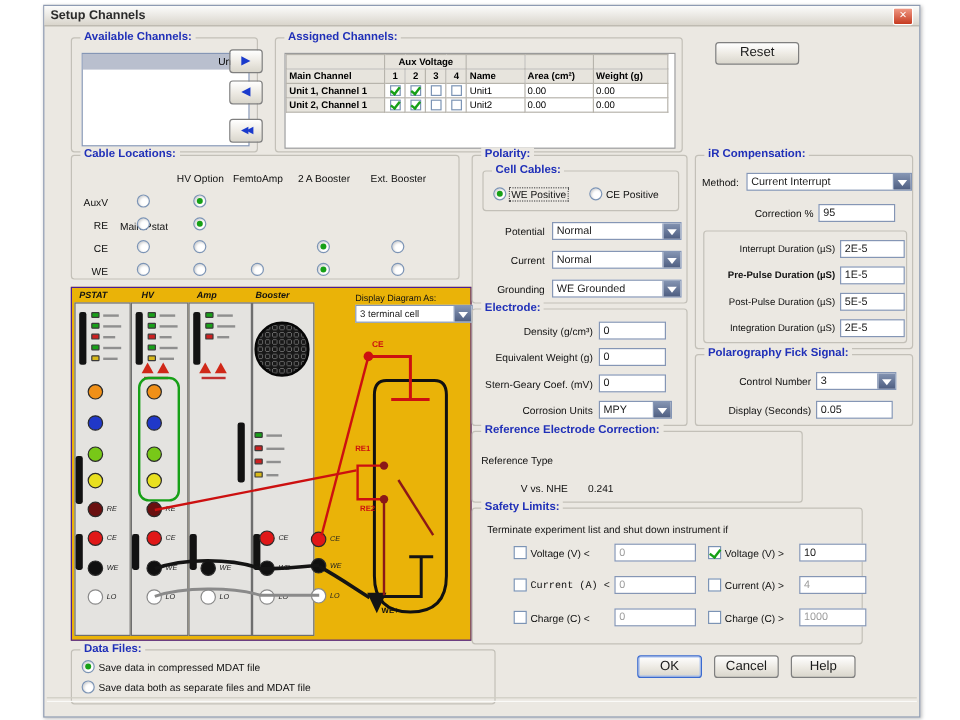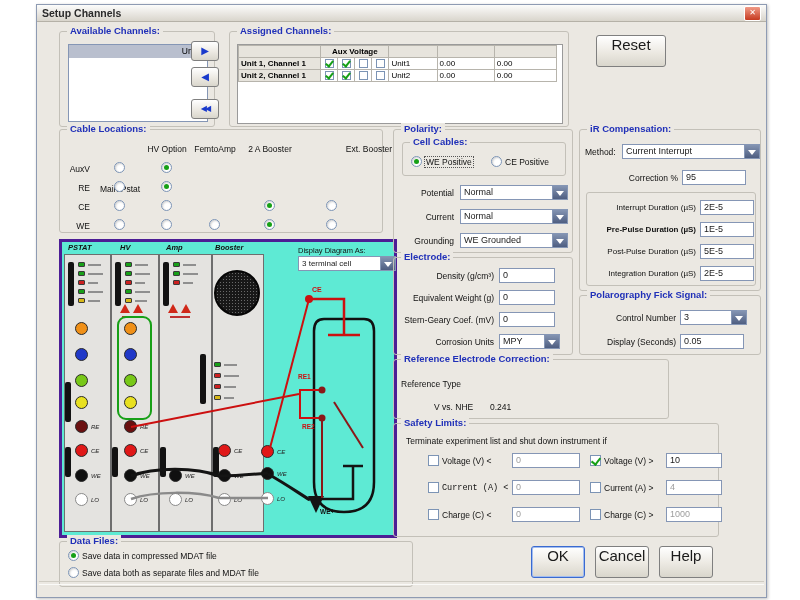--- a/index.html
+++ b/index.html
@@ -10,37 +10,37 @@
   .closebtn{margin-left:auto;width:15px;height:13px;background:linear-gradient(#f09a86,#c63a20);border:1px solid #fff;border-radius:2px;color:#fff;font-size:8px;line-height:12px;text-align:center;cursor:default;}
   .grp{position:absolute;border:1px solid #c3c0b8;border-radius:3px;box-sizing:border-box;}
   .glbl{position:absolute;top:-7px;left:7px;background:#ebe8e2;padding:0 3px;font-size:9.5px;font-weight:bold;color:#2030b8;white-space:nowrap;}
   .lab{position:absolute;font-size:8.5px;color:#111;white-space:nowrap;}
   .labr{text-align:right;}
   .tb{position:absolute;background:#fff;border:1px solid #8596b5;font-size:9px;line-height:13px;height:13px;padding:0 3px;color:#1a1a1a;overflow:hidden;white-space:nowrap;box-sizing:content-box;}
   .tb.dis{color:#9d9d9d;}
   .dd{padding-right:16px;}
   .ab{position:absolute;right:0;top:0;width:14px;height:15px;background:linear-gradient(#8494b2,#46567a);border-left:1px solid #8596b5;}
   .ab::after{content:"";position:absolute;left:3px;top:5px;width:0;height:0;border:4px solid transparent;border-top:5px solid #fff;}
-  .btn{position:absolute;background:linear-gradient(#ffffff,#ece9e2 55%,#d9d6cc);border:1px solid #7f7f7f;border-radius:3px;font-size:15px;text-align:center;line-height:17px;color:#1a1a1a;height:32px;box-sizing:border-box;}
+  .btn{position:absolute;background:linear-gradient(#ffffff,#ece9e2 55%,#d9d6cc);border:1px solid #7f7f7f;border-radius:3px;font-size:11px;text-align:center;line-height:17px;color:#1a1a1a;height:19px;box-sizing:border-box;}
   .btn.focus{border-color:#3a6ad0;box-shadow:inset 0 0 0 1px #a2bdf0;}
   .radio{position:absolute;width:11px;height:11px;border-radius:50%;background:#fff;border:1px solid #7c94b5;box-shadow:inset 1px 1px 2px rgba(0,0,0,.18);box-sizing:border-box;}
   .radio.on::after{content:"";position:absolute;left:2px;top:2px;width:5px;height:5px;border-radius:50%;background:#16a016;}
   .cb{position:absolute;width:11px;height:11px;background:#fff;border:1px solid #7c94b5;box-sizing:border-box;}
   .cb.on::after{content:"";position:absolute;left:2px;top:0px;width:4px;height:7px;border:solid #16a016;border-width:0 2px 2px 0;transform:rotate(38deg);}
   .atbl{position:absolute;left:7px;top:12px;width:324px;height:78px;background:#fff;border:1px solid #9a9a9a;overflow:hidden;}
   table.at{border-collapse:collapse;table-layout:fixed;width:319px;font-size:8px;}
   table.at td{border:1px solid #b7b4ac;height:11px;padding:0 2px;overflow:hidden;white-space:nowrap;}
   table.at td.hd{background:#e7e4dd;font-weight:bold;}
   table.at td.ctr{text-align:center;padding:0;}
   .tcb{position:relative;display:inline-block;width:9px;height:9px;background:#fff;border:1px solid #7c94b5;vertical-align:middle;box-sizing:border-box;}
   .tcb.on::after{content:"";position:absolute;left:1.5px;top:-1px;width:3px;height:6px;border:solid #16a016;border-width:0 2px 2px 0;transform:rotate(38deg);}
   .listbox{position:absolute;background:#fff;border:1px solid #8596b5;}
   .lrow{height:13px;font-size:8.5px;line-height:13px;padding:0 3px;color:#000;}
   .lrow.sel{background:#b9bfce;}
-  .panel{position:absolute;left:22px;top:234px;width:332px;height:293px;background:#5eead4;border:3px solid #4c1d95;}
+  .panel{position:absolute;left:22px;top:234px;width:332px;height:293px;background:#eab308;border:1px solid #4c1d95;}
   .mod{position:absolute;top:12px;height:278px;background:#e4e3e0;border:1px solid #6e6e6e;box-sizing:border-box;}
   .mhdr{position:absolute;top:1px;font-size:7.5px;font-style:italic;font-weight:bold;color:#111;white-space:nowrap;}
   .vbar{position:absolute;width:6px;background:#121212;border-radius:2px;}
   .led{position:absolute;width:7px;height:5px;border:1px solid #3a3a3a;border-radius:1px;box-sizing:border-box;}
   .ledlab{position:absolute;height:2px;background:#8f8f8f;}
   .jack{position:absolute;width:13px;height:13px;border-radius:50%;border:1.5px solid #2a2a2a;box-sizing:border-box;}
   .jlab{position:absolute;font-size:6px;font-style:italic;color:#222;white-space:nowrap;}
   .tri{position:absolute;width:0;height:0;border-left:5px solid transparent;border-right:5px solid transparent;border-bottom:9px solid #d02818;}
   .fan{position:absolute;left:152px;top:28px;width:46px;height:46px;border-radius:50%;background:#181818;border:2px solid #060606;background-image:radial-gradient(circle,transparent 0 1.6px,rgba(110,110,110,.95) 1.6px 2.3px,transparent 2.3px);background-size:6px 6px;box-sizing:border-box;}
   .greenbox{position:absolute;left:55px;top:74px;width:31px;height:100px;border:2px solid #17a017;border-radius:9px;}
@@ -85,20 +85,30 @@
           </colgroup>
         <tbody>
             <tr>
           <td class="hd"></td>
           <td class="hd ctr" colspan="4" style="text-align:center;">Aux Voltage</td>
           <td class="hd"></td>
           <td class="hd"></td>
           <td class="hd"></td>
         </tr>
         <tr>
+          <td class="hd">Main Channel</td>
+          <td class="hd ctr">1</td>
+          <td class="hd ctr">2</td>
+          <td class="hd ctr">3</td>
+          <td class="hd ctr">4</td>
+          <td class="hd">Name</td>
+          <td class="hd">Area (cm²)</td>
+          <td class="hd">Weight (g)</td>
+        </tr>
+        <tr>
           <td class="hd">Unit 1, Channel 1</td>
           <td class="ctr"><span class="tcb on"></span></td>
           <td class="ctr"><span class="tcb on"></span></td>
           <td class="ctr"><span class="tcb"></span></td>
           <td class="ctr"><span class="tcb"></span></td>
           <td>Unit1</td>
           <td>0.00</td>
           <td>0.00</td>
         </tr>
         <tr>
@@ -117,21 +127,21 @@
   </div>
 
   <div class="btn" style="left:559px;top:30px;width:70px;">Reset</div>
 
   <div class="grp" style="left:22px;top:124px;width:324px;height:104px;">
     <span class="glbl">Cable Locations:</span>
     <span class="lab" style="left:32px;top:14px;width:56px;text-align:center;margin-top:40px;">Main Pstat</span>
     <span class="lab" style="left:79px;top:14px;width:56px;text-align:center;">HV Option</span>
     <span class="lab" style="left:127px;top:14px;width:56px;text-align:center;">FemtoAmp</span>
     <span class="lab" style="left:182px;top:14px;width:56px;text-align:center;">2 A Booster</span>
-    <span class="lab" style="left:244px;top:14px;width:56px;text-align:center;margin-left:37px;">Ext. Booster</span>
+    <span class="lab" style="left:244px;top:14px;width:56px;text-align:center;">Ext. Booster</span>
     <span class="lab labr" style="left:2px;top:34px;width:28px;">AuxV</span>
     <span class="lab labr" style="left:2px;top:53px;width:28px;">RE</span>
     <span class="lab labr" style="left:2px;top:72px;width:28px;">CE</span>
     <span class="lab labr" style="left:2px;top:91px;width:28px;">WE</span>
     <span class="radio" style="left:54px;top:32px;"></span>
     <span class="radio on" style="left:101px;top:32px;"></span>
     <span class="radio" style="left:54px;top:51px;"></span>
     <span class="radio on" style="left:101px;top:51px;"></span>
     <span class="radio" style="left:54px;top:70px;"></span>
     <span class="radio" style="left:101px;top:70px;"></span>

